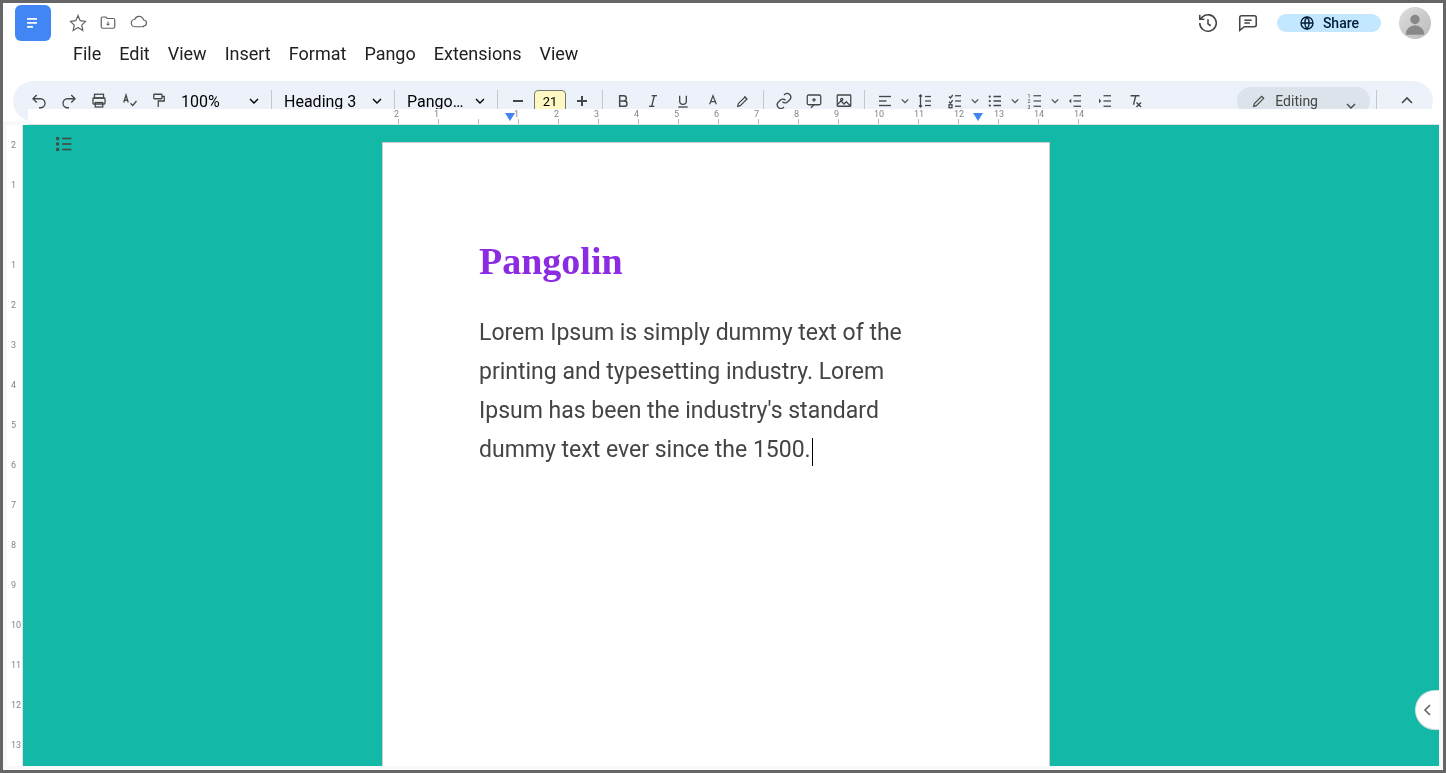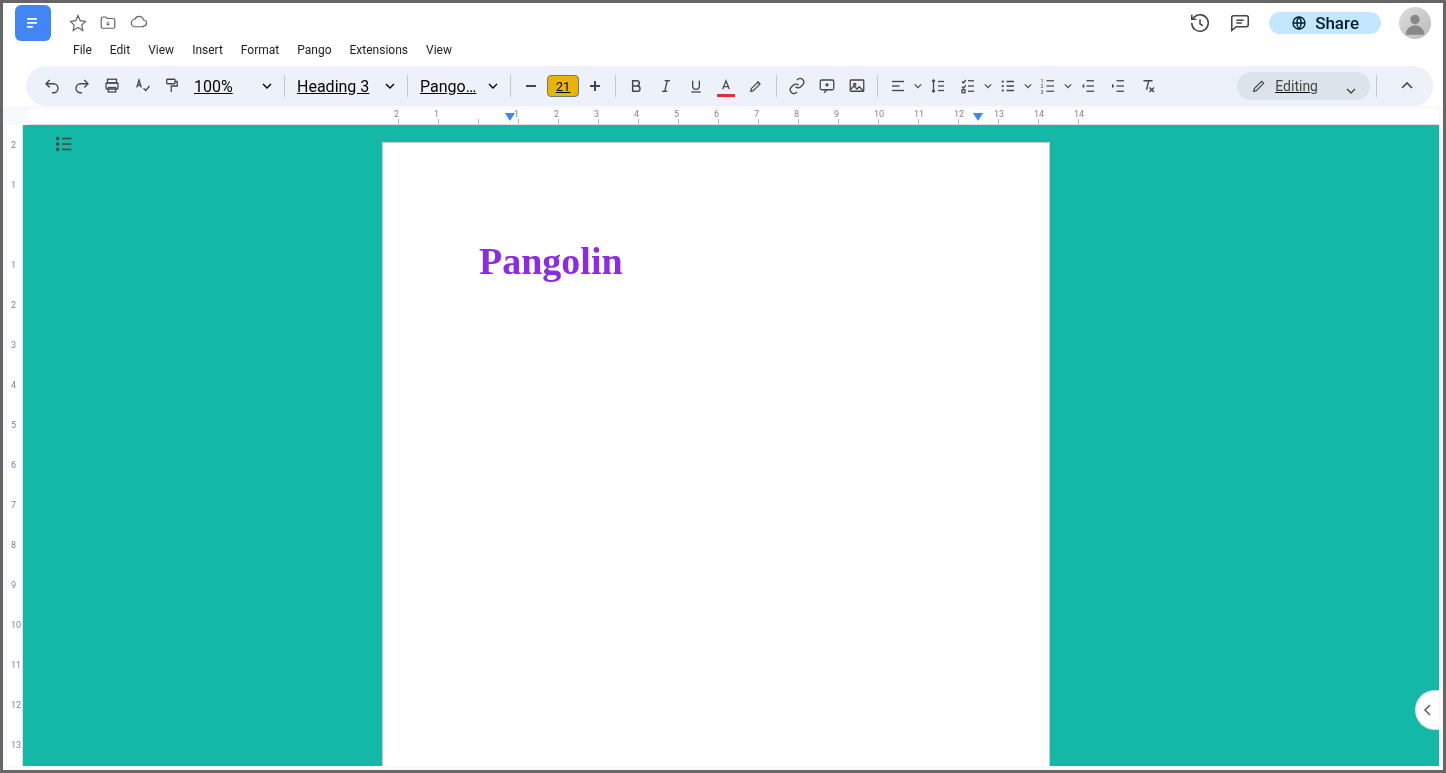--- a/index.html
+++ b/index.html
@@ -8,34 +8,34 @@
 .header { background: #fff; }
 .title-row { display: flex; align-items: center; padding: 6px 12px 0 12px; height: 34px; }
 .docs-logo { width: 36px; height: 36px; background: #4285f4; border-radius: 6px; display: flex; align-items: center; justify-content: center; margin-right: 8px; }
 .docs-logo svg { fill: #fff; }
 .doc-title { font-size: 18px; color: #202124; padding: 2px 6px; border-radius: 4px; }
 .title-icons { display: flex; gap: 12px; margin-left: 10px; align-items: center; }
 .title-icons .ic { color: #5f6368; cursor: pointer; }
 
 .header-right { margin-left: auto; display: flex; align-items: center; gap: 18px; }
 .hr-icon { color: #444746; cursor: pointer; }
-.share-btn { background: #c2e7ff; border-radius: 40px; padding: 1px 22px; display: flex; align-items: center; gap: 8px; color: #001d35; font-weight: 500; font-size: 17px; cursor: pointer; }
+.share-btn { background: #c2e7ff; border-radius: 40px; padding: 1px 22px; display: flex; align-items: center; gap: 8px; color: #001d35; font-weight: 500; font-size: 14px; cursor: pointer; }
 .avatar { width: 32px; height: 32px; border-radius: 50%; background: linear-gradient(135deg,#ddd,#bbb); overflow: hidden; display:flex;align-items:center;justify-content:center; }
 .avatar svg{width:28px;height:28px;fill:#888;}
 
-.menu-row { display: flex; gap: 2px; padding: 2px 55px 5px 62px; font-size: 12px; color: #202124; }
+.menu-row { display: flex; gap: 2px; padding: 2px 55px 13px 62px; font-size: 18px; color: #202124; }
 .menu-row span { padding: 4px 8px; border-radius: 4px; cursor: pointer; }
 
-.toolbar-wrap { padding: 0 10px 0 23px; text-decoration: underline; }
+.toolbar-wrap { padding: 0 10px 0 10px; }
 .toolbar { background: #edf2fa; border-radius: 24px; height: 40px; display: flex; align-items: center; padding: 0 12px; gap: 2px; }
 .tb-btn { width: 28px; height: 28px; display: flex; align-items: center; justify-content: center; border-radius: 4px; cursor: pointer; color: #444746; }
 .tb-sep { width: 1px; height: 22px; background: #c7c7c7; margin: 0 4px; }
 .tb-dropdown { display: flex; align-items: center; gap: 6px; padding: 0 6px; cursor: pointer; min-width: 90px; }
 .tb-dropdown .dd-arrow { margin-left: auto; }
-.size-box { width: 32px; height: 22px; border: 1px solid #747775; border-radius: 4px; display:flex;align-items:center;justify-content:center; font-size:13px; background:#eab308;}
+.size-box { width: 32px; height: 22px; border: 1px solid #747775; border-radius: 4px; display:flex;align-items:center;justify-content:center; font-size:13px; background:#fef9c3;}
 .zoom-dd { width: 72px; justify-content: space-between; }
 .style-dd { width: 110px; text-align: center; }
 .font-dd { width: 80px; align-items: center; }
 .editing-btn { background: #dde3ea; border-radius: 20px; padding: 6px 14px; display:flex; align-items:flex-end; gap:8px; font-size:14px; color:#444746; cursor:pointer; margin-left:auto; }
 .chev-up { margin-left: 10px; }
 
 .ruler-h { height: 16px; background: #fff; position: absolute; top: 106px; left: 25px; right: 4px; border-bottom: 1px solid #e0e0e0; overflow:hidden;}
 .ruler-h-inner { position:absolute; left:370px; display:flex; font-size:9px; color:#80868b; }
 .ruler-h-inner .tick { width: 40px; position:relative; }
 .ruler-h-inner .tick::before { content:''; position:absolute; left:0; top:10px; width:1px; height:6px; background:#bbb;}
@@ -479,20 +479,21 @@
         <circle cx="5" cy="6" r="1" fill="currentColor"></circle>
         <circle cx="5" cy="12" r="1" fill="currentColor"></circle>
         <circle cx="5" cy="18" r="1" fill="currentColor"></circle>
         <line x1="10" y1="6" x2="20" y2="6"></line>
         <line x1="10" y1="12" x2="20" y2="12"></line>
         <line x1="10" y1="18" x2="20" y2="18"></line>
       </svg>
   </div>
   <div class="page">
     <h3>Pangolin</h3>
+    <p><span>Lorem Ipsum is simply dummy text of the printing and typesetting industry. Lorem Ipsum has been the industry's standard dummy text ever since the 1500.</span><span class="cursor-blink"></span></p>
   </div>
 </div>
 
 <div class="side-tab">
   <svg width="10" height="14" viewBox="0 0 10 14">
       <path d="M7 2L2 7l5 5" fill="none" stroke="currentColor" stroke-width="1.6"></path>
     </svg>
 </div>
 
 </body></html>

